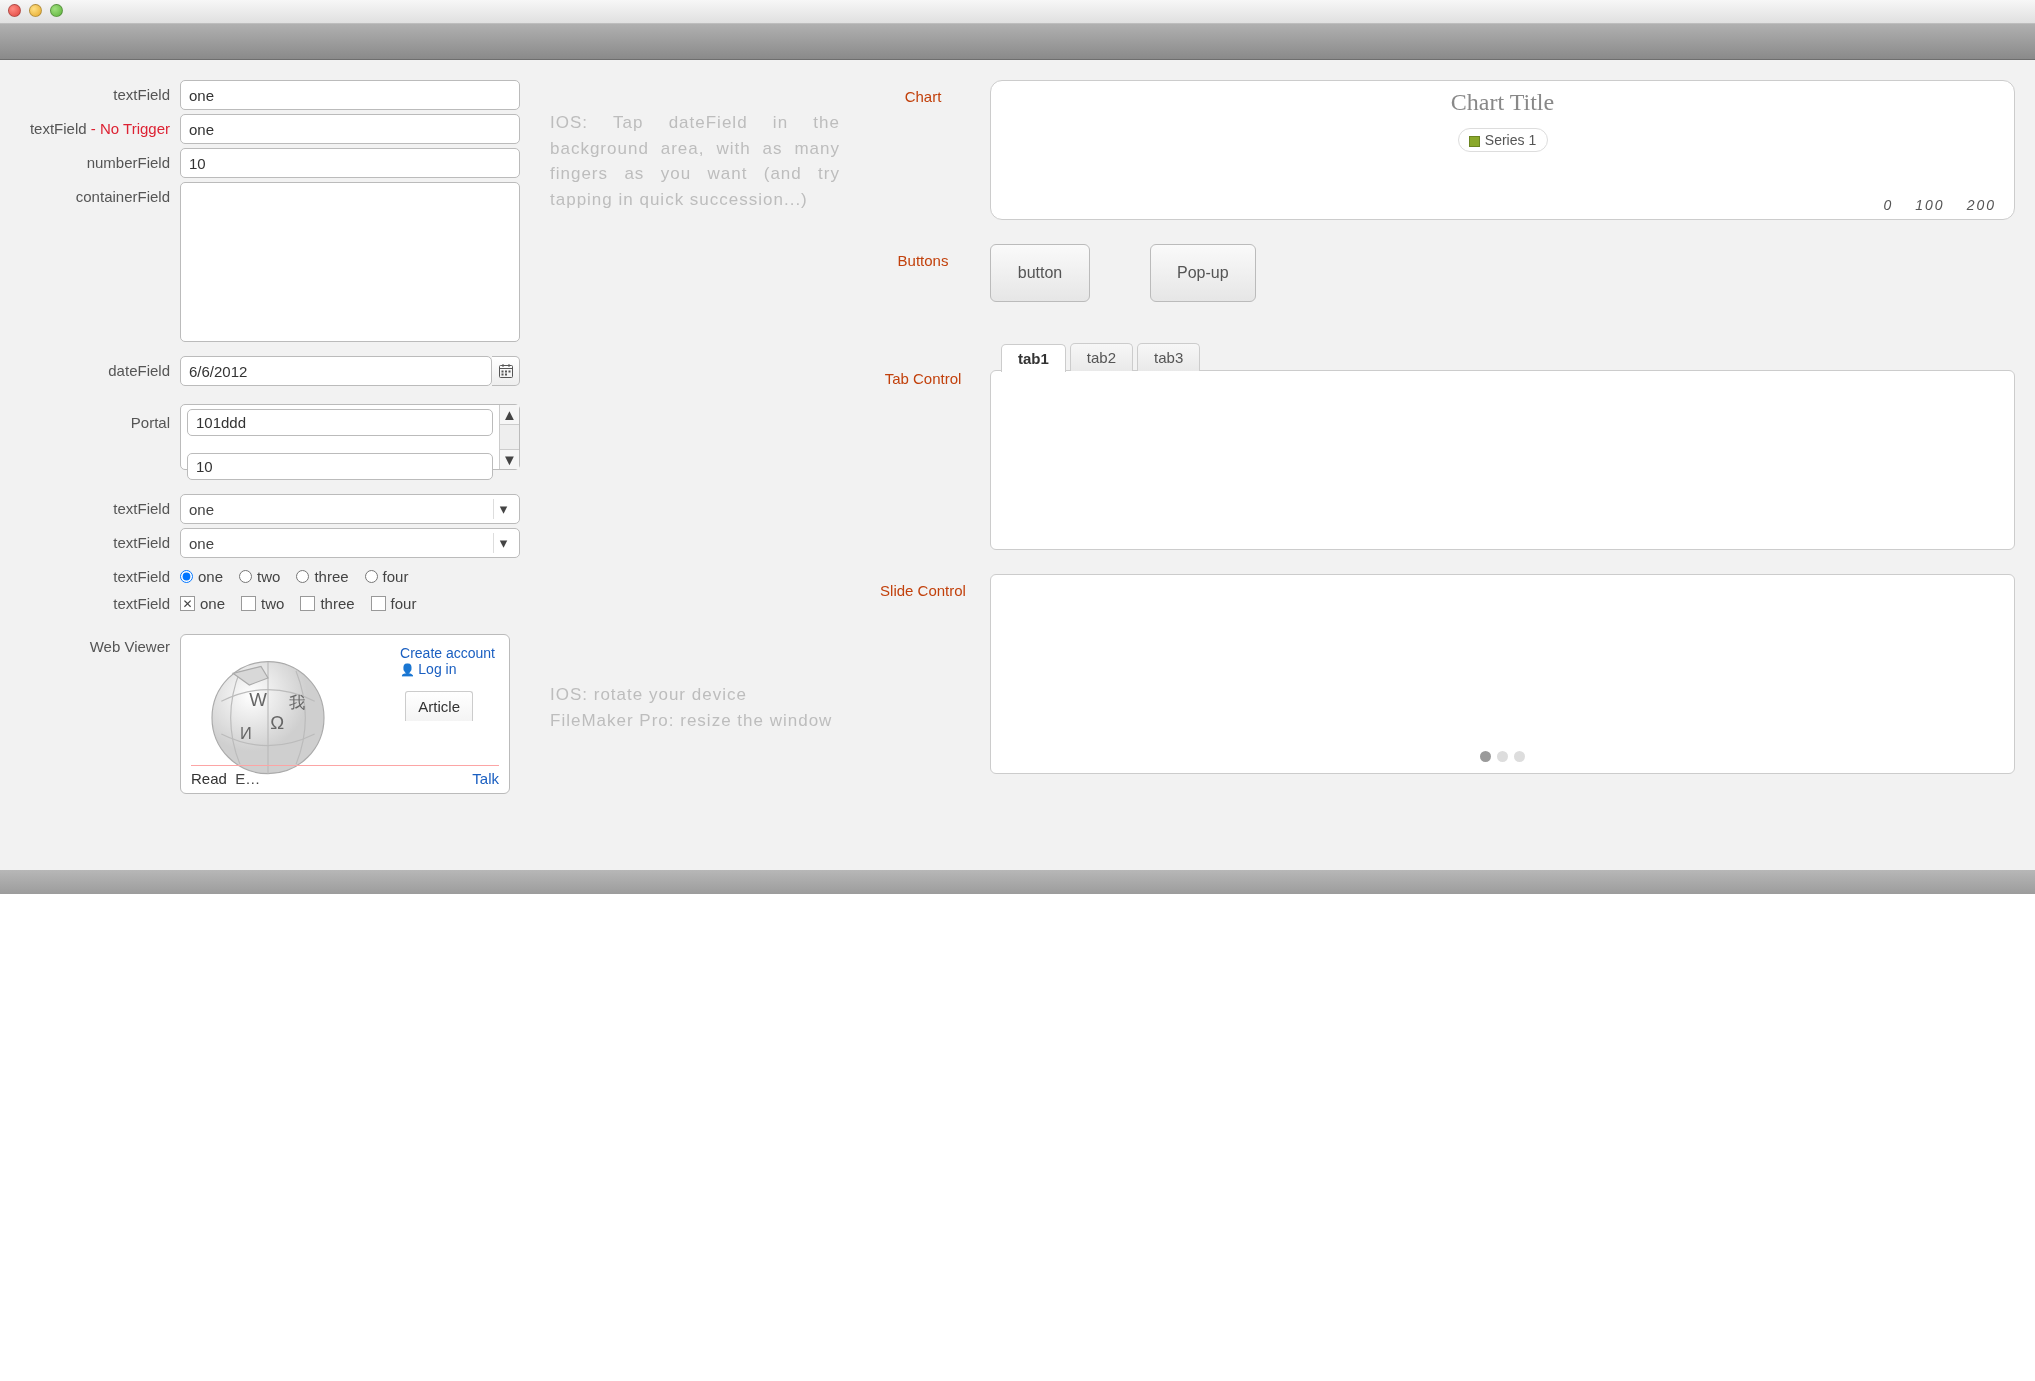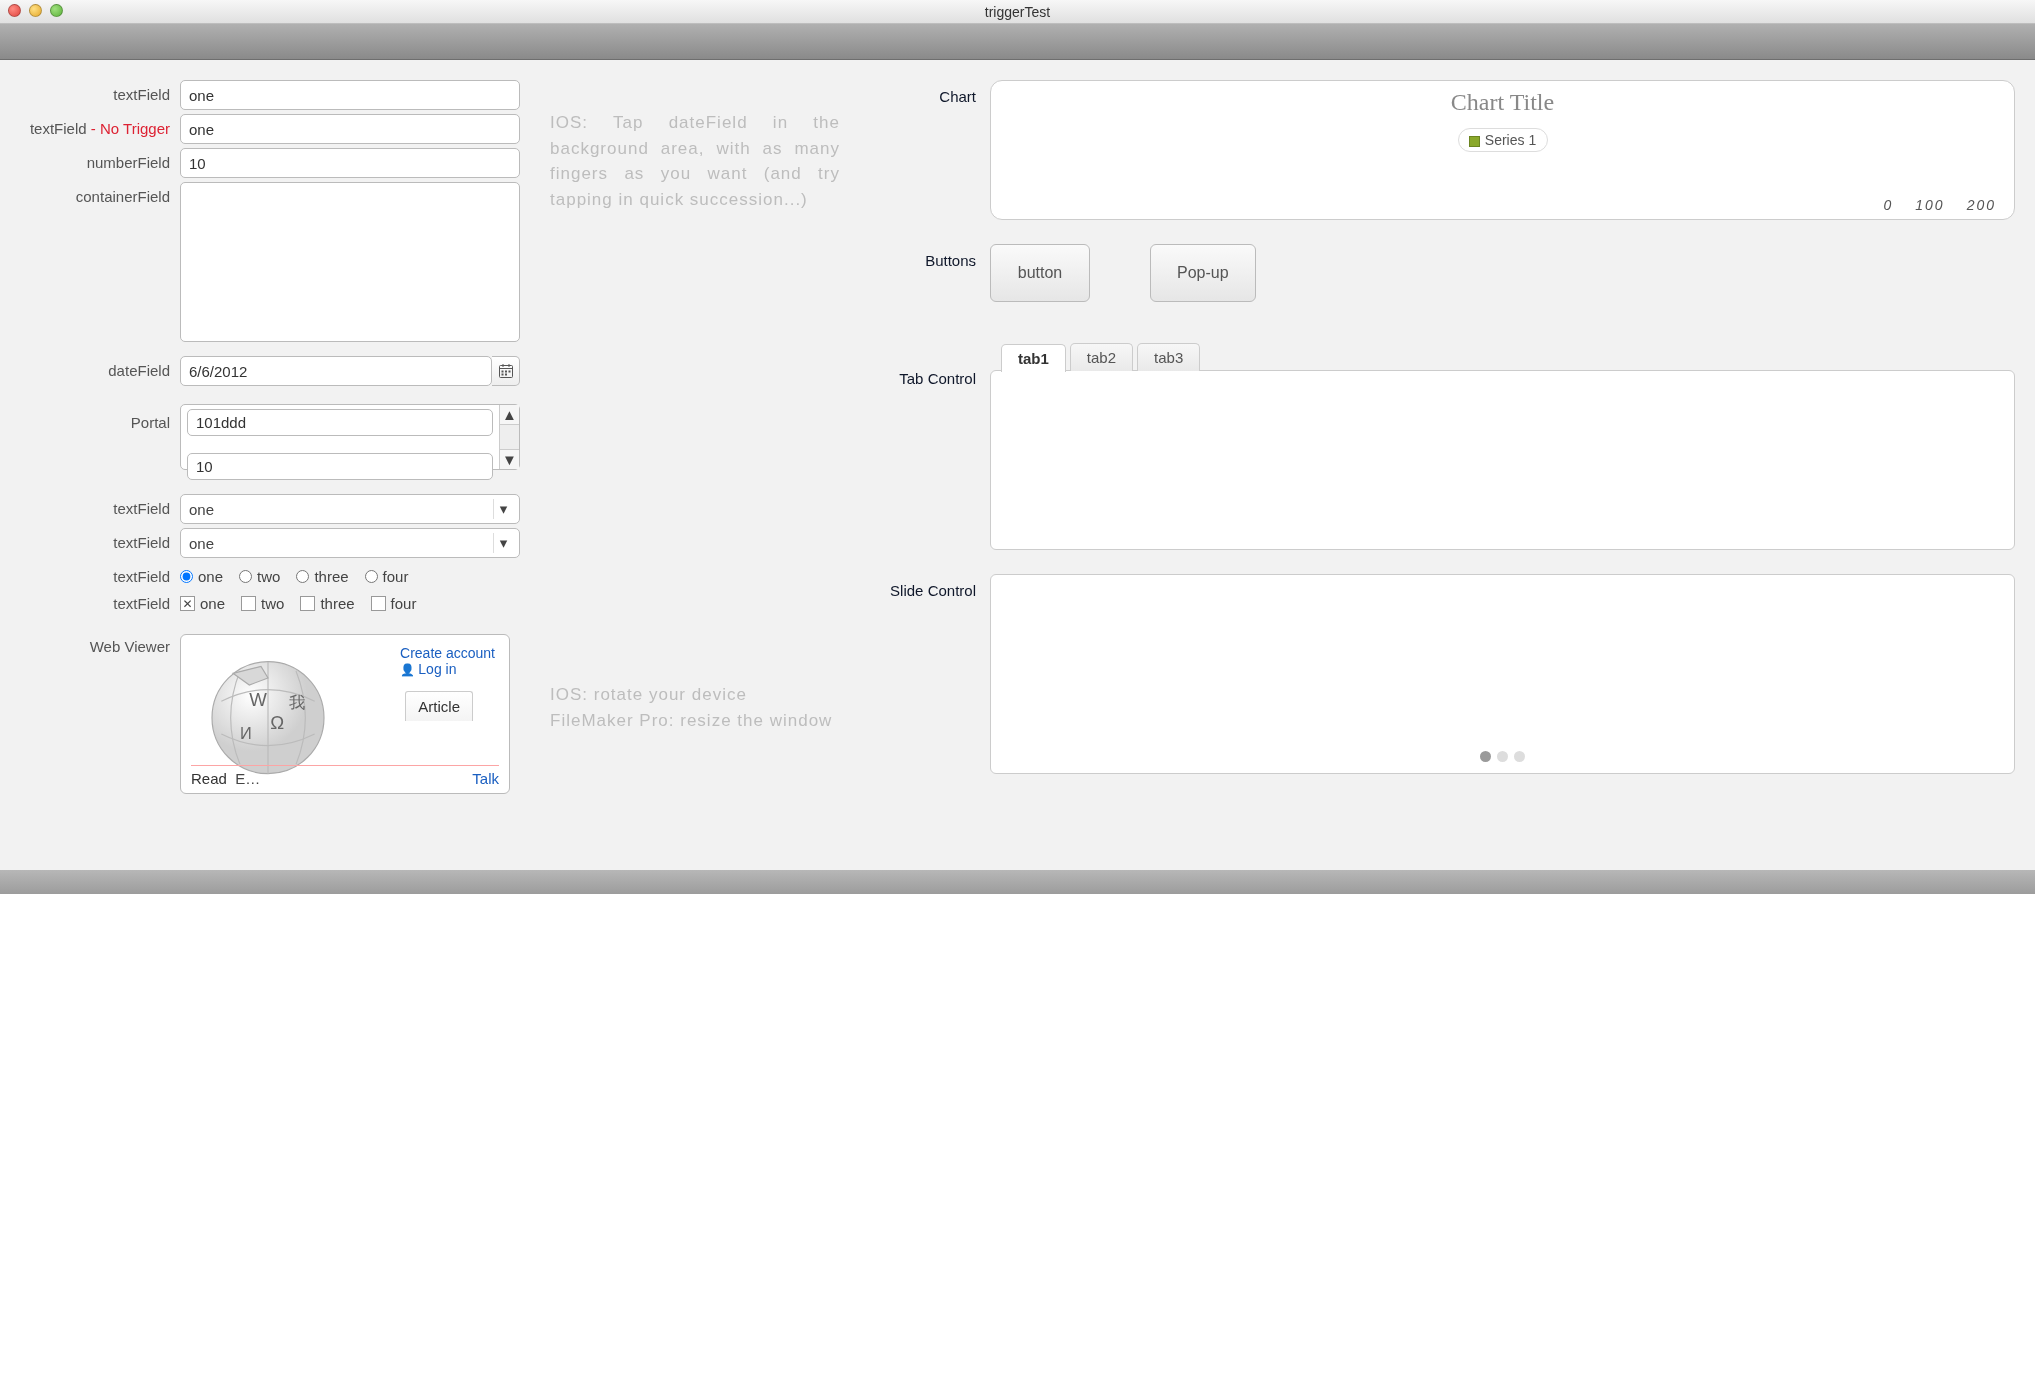--- a/index.html
+++ b/index.html
@@ -104,21 +104,21 @@
     position:absolute; left:12px; top:8px; width:150px; height:140px;
   }
   .hint {
     color:#bdbdbd; font-size:17px; line-height:1.5;
     font-family:"Verdana",sans-serif;
     letter-spacing:1px;
   }
   .hint.j { text-align:justify; text-justify:inter-word;}
   
   .rrow{ display:flex; align-items:flex-start; margin-bottom:24px;}
-  .rlabel{ width:120px; text-align:right; padding-right:14px; padding-top:8px; color:#0f172a;}
+  .rlabel{ width:120px; text-align:center; padding-right:14px; padding-top:8px; color:#c2410c;}
   .rctrl{ flex:1; }
   .chartbox{
     border:1px solid #ccc; border-radius:12px; background:#fff;
     height:140px; padding:8px 14px 4px 14px; position:relative;
   }
   .chart-title{ text-align:center; color:#888; font-size:24px; font-family:Georgia,serif;}
   .legend{
     margin:12px auto 0 auto; width:90px; text-align:center;
     border:1px solid #ddd; border-radius:12px; padding:3px 8px;
     font-size:14px; color:#555;
@@ -156,21 +156,20 @@
 </style>
 </head>
 <body>
 
 <div class="titlebar">
   <div class="traffic">
     <div class="tl-btn tl-close"></div>
     <div class="tl-btn tl-min"></div>
     <div class="tl-btn tl-max"></div>
   </div>
-  <div class="title">triggerTest</div>
 </div>
 <div class="toolbar"></div>
 
 <div class="canvas">
 <div class="cols">
 
 <div class="leftcol">
 
   <div class="frow">
     <div class="flabel">textField</div>

